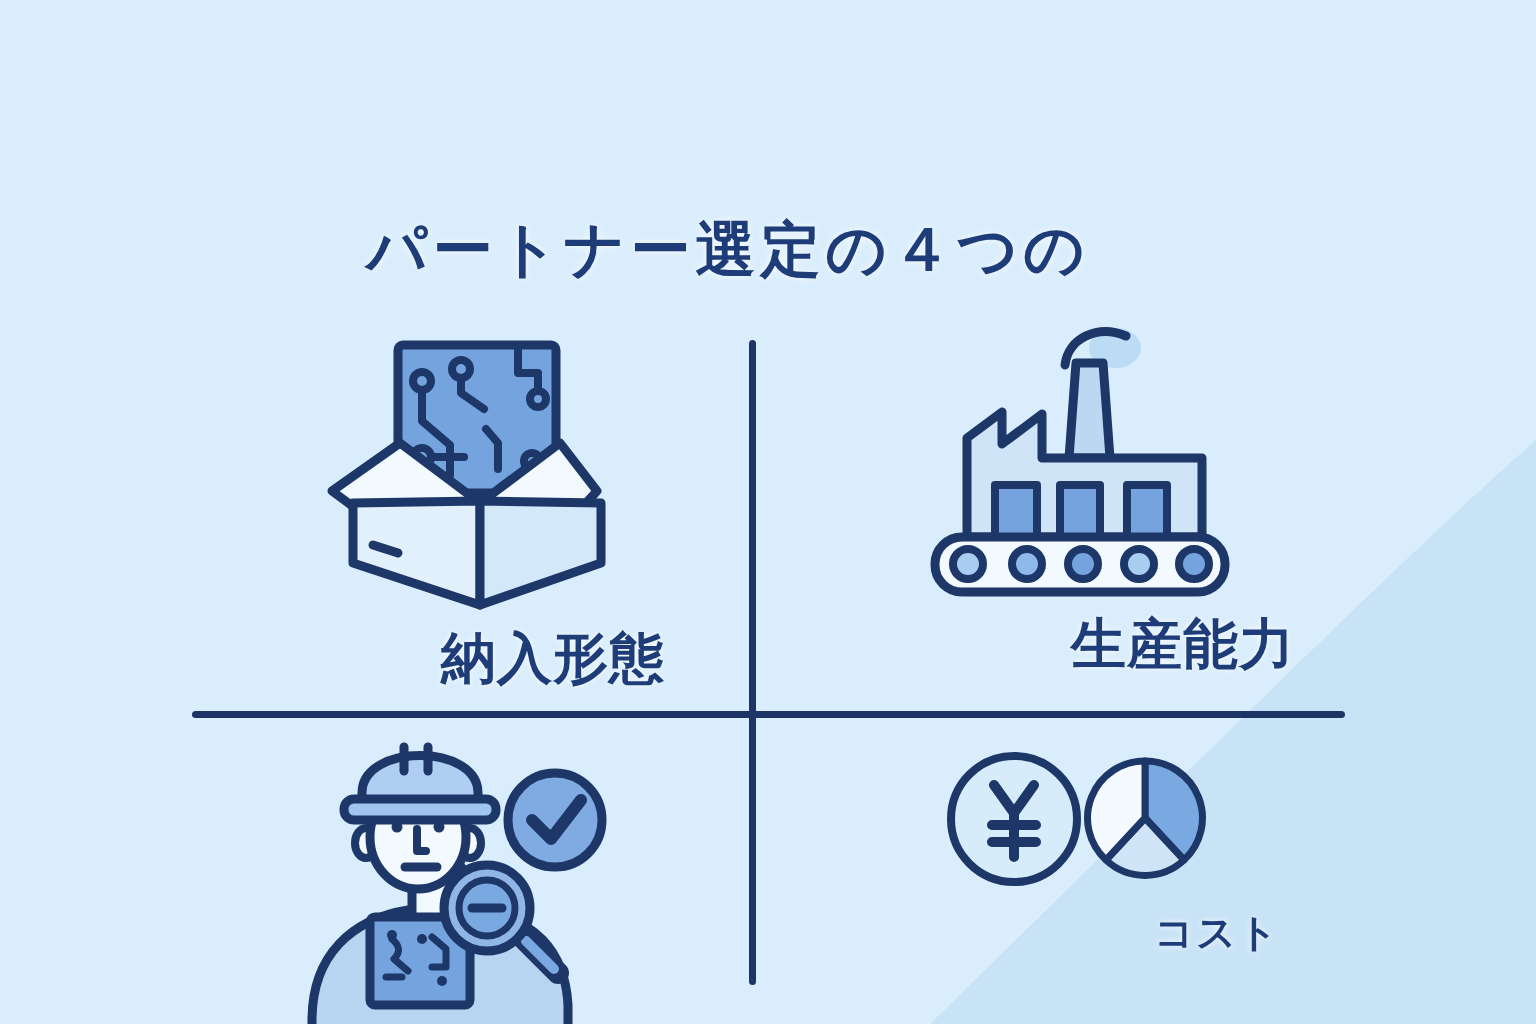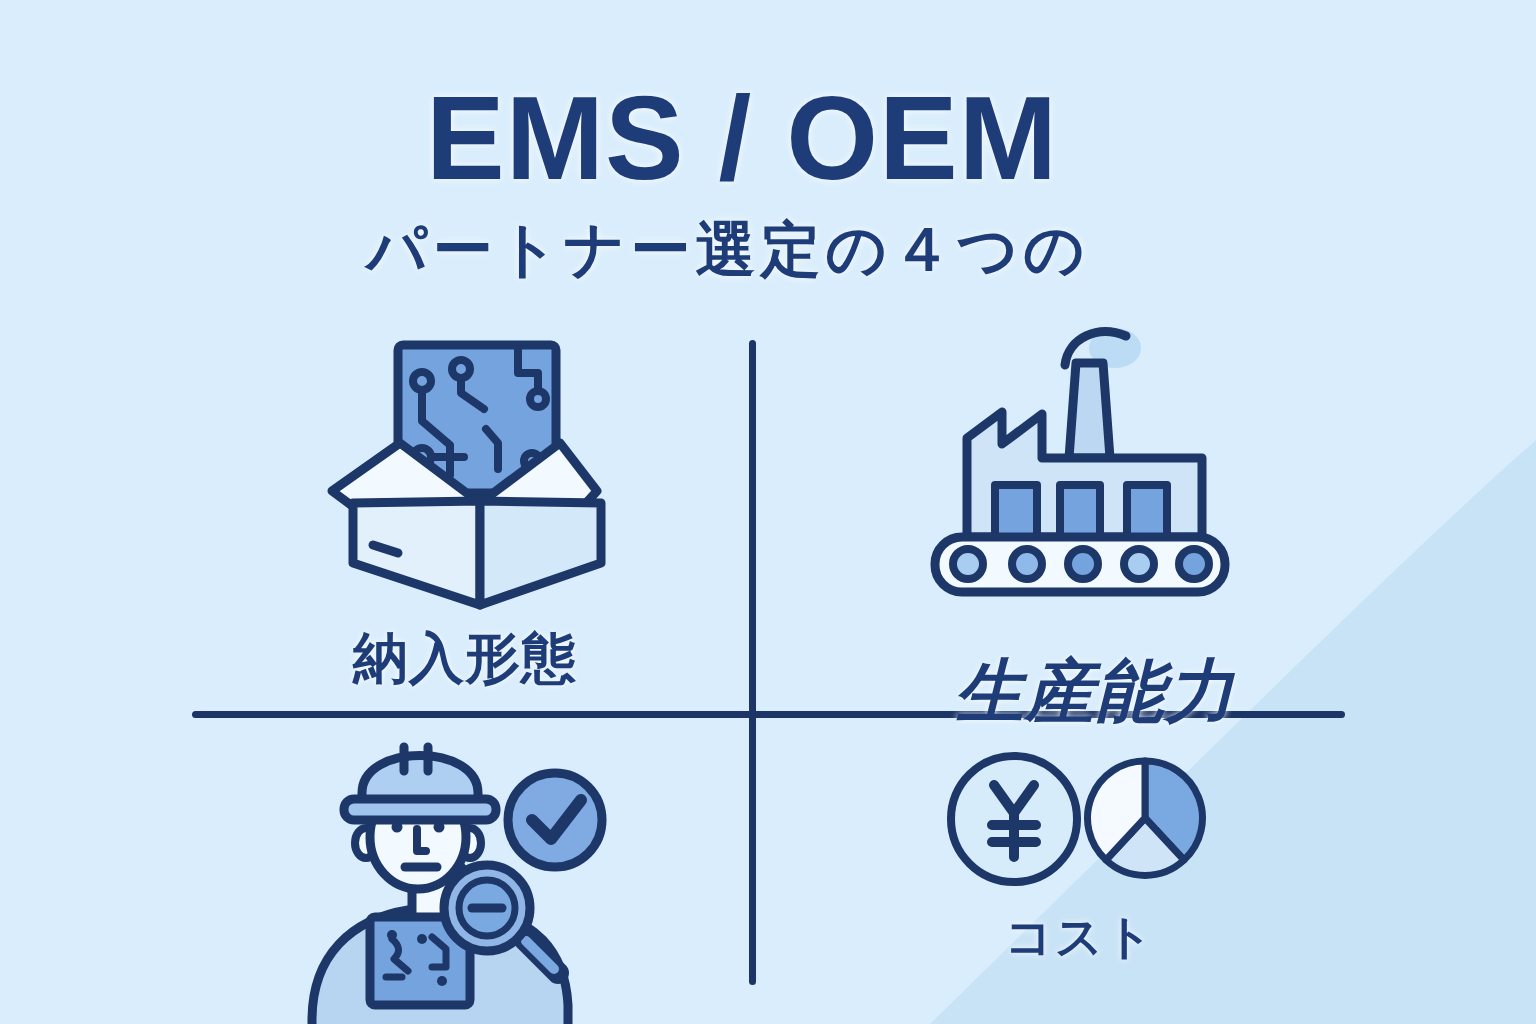--- a/index.html
+++ b/index.html
@@ -28,38 +28,37 @@
   .divider-v{
     position:absolute;left:749px;top:340px;width:7px;height:645px;
     background:#1d3566;border-radius:4px;
   }
   .divider-h{
     position:absolute;left:192px;top:711px;width:1153px;height:7px;
     background:#1d3566;border-radius:4px;
   }
   .icon-abs{position:absolute;}
   .q-label{
-    position:absolute;text-align:center;
+    position:absolute;text-align:right;
     font-weight:700;color:#1e3c78;
     text-shadow:0 0 6px rgba(255,255,255,.9);
   }
   .label-tl{left:265px;top:622px;width:400px;font-size:55px;letter-spacing:1px;}
-  .label-tr{left:895px;top:646px;width:400px;font-size:69px;letter-spacing:1px;font-style:italic;}
-  .label-br{left:880px;top:906px;width:400px;font-size:47px;letter-spacing:2px;}
+  .label-tr{left:895px;top:608px;width:400px;font-size:55px;letter-spacing:1px;}
+  .label-br{left:880px;top:906px;width:400px;font-size:39px;letter-spacing:2px;}
 </style>
 </head>
 <body>
 
 <div class="canvas">
 
   <svg class="bg-layer" viewBox="0 0 1536 1024">
     <path d="M1536,440 C1400,560 1200,760 930,1024 L1536,1024 Z" fill="#c9e3f6"></path>
   </svg>
 
-  <div class="title">EMS / OEM</div>
   <div class="subtitle">パートナー選定の４つの</div>
 
   <div class="divider-v"></div>
   <div class="divider-h"></div>
 
   <svg class="icon-abs" style="left:318px;top:333px;" width="300" height="285" viewBox="0 0 300 285">
     <g stroke="#1c3768" stroke-linejoin="round" stroke-linecap="round">
 
       <rect x="80" y="12" width="158" height="148" rx="5" fill="#74a3de" stroke-width="9"></rect>
       <g fill="none" stroke-width="8">

